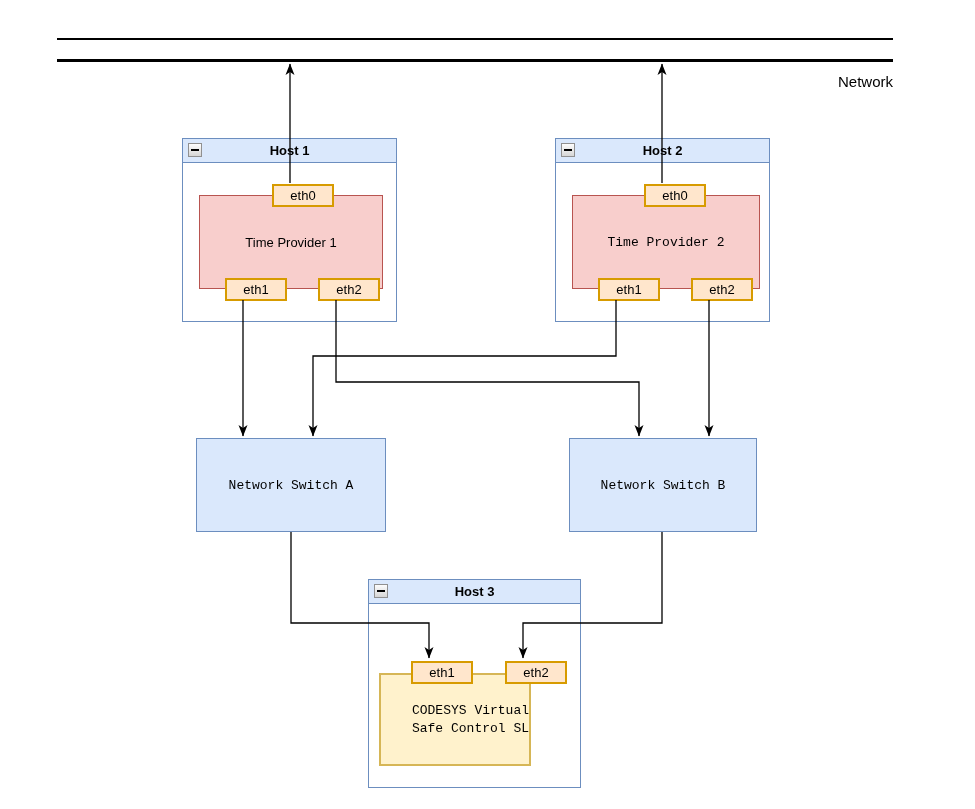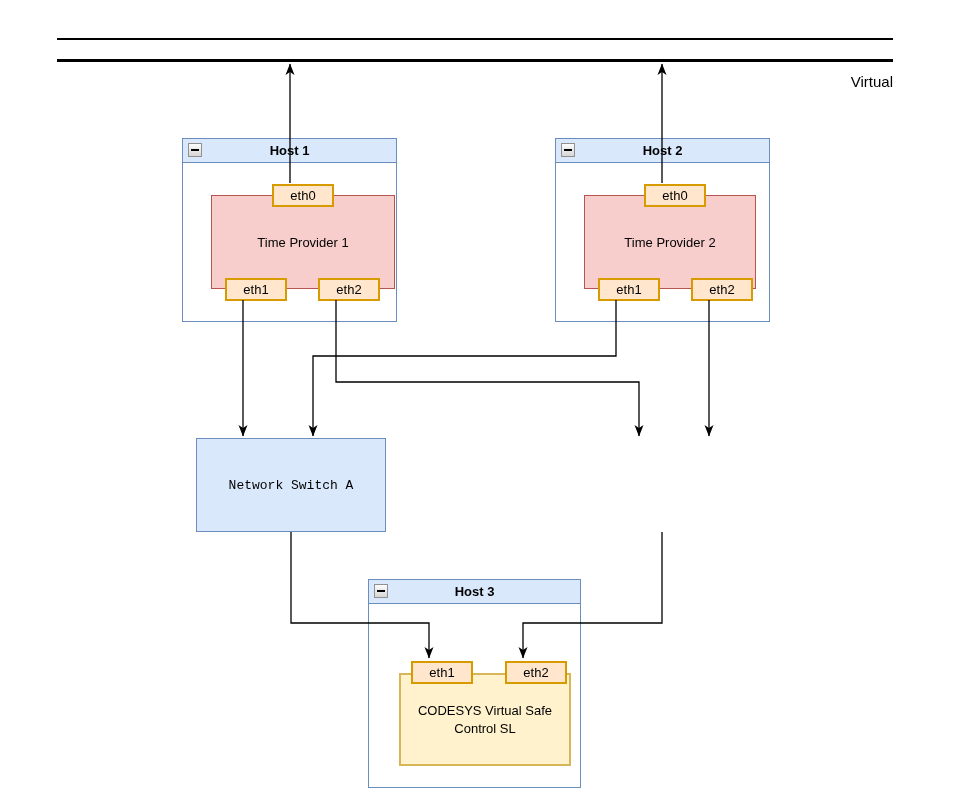--- a/index.html
+++ b/index.html
@@ -24,21 +24,21 @@
   }
   .collapse-btn{
     position:absolute;left:5px;top:4px;width:14px;height:14px;box-sizing:border-box;
     border:1px solid #909090;background:linear-gradient(180deg,#fdfdfd 0%,#d6d6d6 100%);
     display:flex;align-items:center;justify-content:center;cursor:pointer;
   }
   .minus-bar{width:8px;height:2px;background:#000;}
 
   .component{
     position:absolute;box-sizing:border-box;display:flex;align-items:center;justify-content:center;
-    text-align:center;font-size:13px;margin-left:12px;
+    text-align:right;font-size:13px;
   }
   .tp{background:var(--red_fill,#f8cecc);border:1.5px solid var(--red_stroke,#b85450);}
   .codesys{background:var(--yellow_fill,#fff2cc);border:2px solid var(--yellow_stroke,#d6b656);}
   .codesys .lbl{width:160px;line-height:1.35;}
 
   .port{
     position:absolute;width:62px;height:23px;box-sizing:border-box;
     background:var(--orange_fill,#ffe6cc);border:2px solid var(--orange_stroke,#d79b00);
     display:flex;align-items:center;justify-content:center;font-size:13px;z-index:3;
   }
@@ -52,21 +52,21 @@
   svg.wires{position:absolute;left:0;top:0;z-index:5;pointer-events:none;}
   .wire{fill:none;stroke:var(--wire,#000000);stroke-width:1.3px;}
 </style>
 </head>
 <body>
 
 <div id="canvas">
 
   <div class="netline l1"></div>
   <div class="netline l2"></div>
-  <div class="netlabel">Virtual</div>
+  <div class="netlabel">Network</div>
 
   <div class="host" style="left:182px;top:138px;width:215px;height:184px;">
     <div class="host-header">
       <span class="collapse-btn">
         <span class="minus-bar"></span>
       </span>
       <span>Host 1</span>
     </div>
     <div class="component tp" style="left:16px;top:56px;width:184px;height:94px;">
       <span class="lbl">Time Provider 1</span>
@@ -76,41 +76,44 @@
     <div class="port" style="left:135px;top:139px;">eth2</div>
   </div>
 
   <div class="host" style="left:555px;top:138px;width:215px;height:184px;padding-left:12px;">
     <div class="host-header">
       <span class="collapse-btn">
         <span class="minus-bar"></span>
       </span>
       <span>Host 2</span>
     </div>
-    <div class="component tp" style="left:16px;top:56px;width:172px;height:94px;">
+    <div class="component tp" style="left:16px;top:56px;width:188px;height:94px;font-family:Liberation Mono, monospace;">
       <span class="lbl">Time Provider 2</span>
     </div>
     <div class="port" style="left:88px;top:45px;">eth0</div>
     <div class="port" style="left:42px;top:139px;">eth1</div>
     <div class="port" style="left:135px;top:139px;">eth2</div>
   </div>
 
   <div class="switch" style="left:196px;top:438px;width:190px;height:94px;">
     <span>Network Switch A</span>
   </div>
 
+  <div class="switch" style="left:569px;top:438px;width:188px;height:94px;">
+    <span>Network Switch B</span>
+  </div>
 
   <div class="host" style="left:368px;top:579px;width:213px;height:209px;">
     <div class="host-header">
       <span class="collapse-btn">
         <span class="minus-bar"></span>
       </span>
       <span>Host 3</span>
     </div>
-    <div class="component codesys" style="left:18px;top:93px;width:172px;height:93px;">
+    <div class="component codesys" style="left:10px;top:93px;width:152px;height:93px;font-family:Liberation Mono, monospace;">
       <span class="lbl">CODESYS Virtual Safe Control SL</span>
     </div>
     <div class="port" style="left:42px;top:81px;">eth1</div>
     <div class="port" style="left:136px;top:81px;">eth2</div>
   </div>
 
   <svg class="wires" width="975" height="809" viewBox="0 0 975 809">
     <defs>
       <marker id="arrow" viewBox="0 0 12 10" refX="11" refY="5" markerWidth="12" markerHeight="10" markerUnits="userSpaceOnUse" orient="auto">
         <path d="M0,0.5 L11.5,5 L0,9.5 L3,5 Z" fill="#000"></path>

